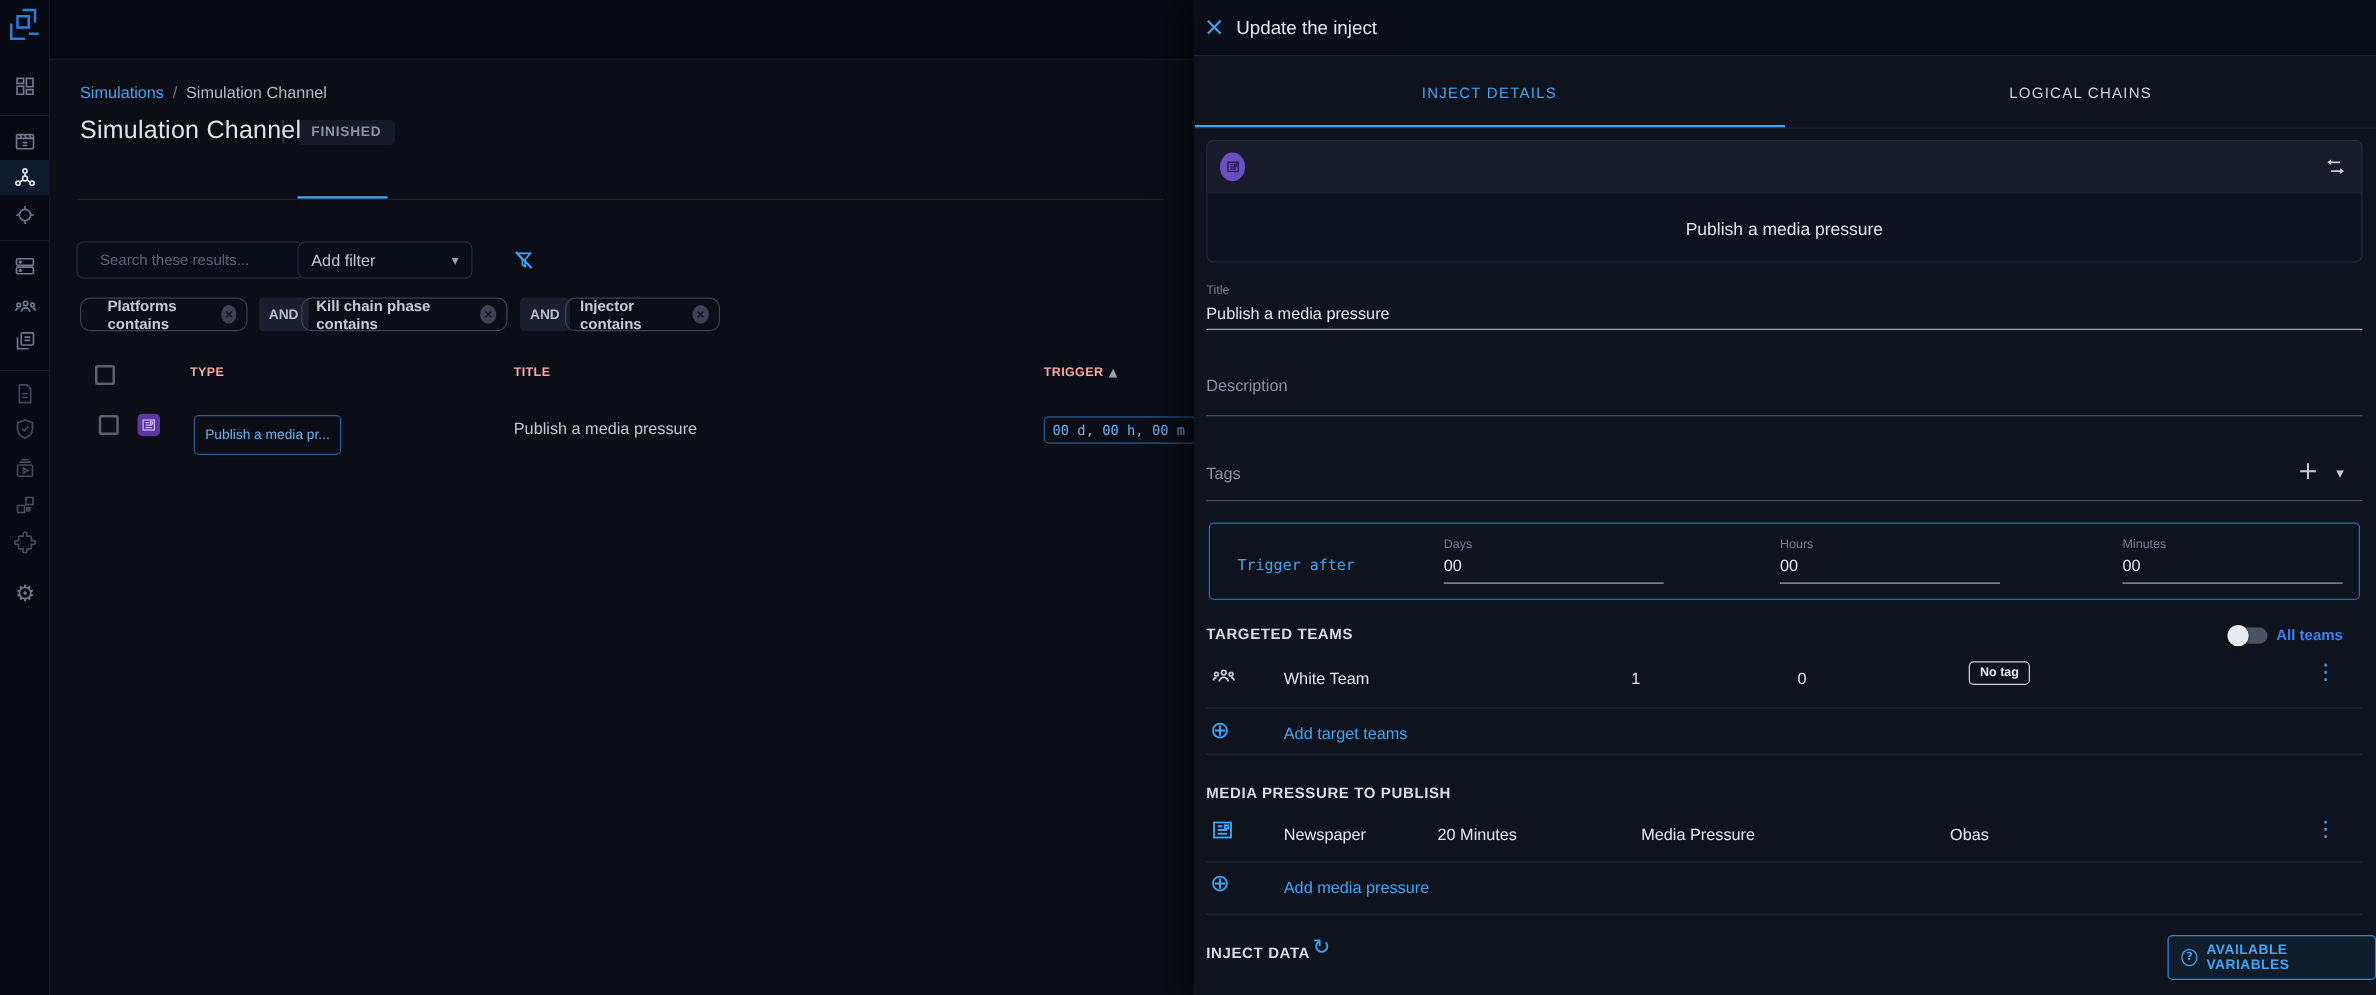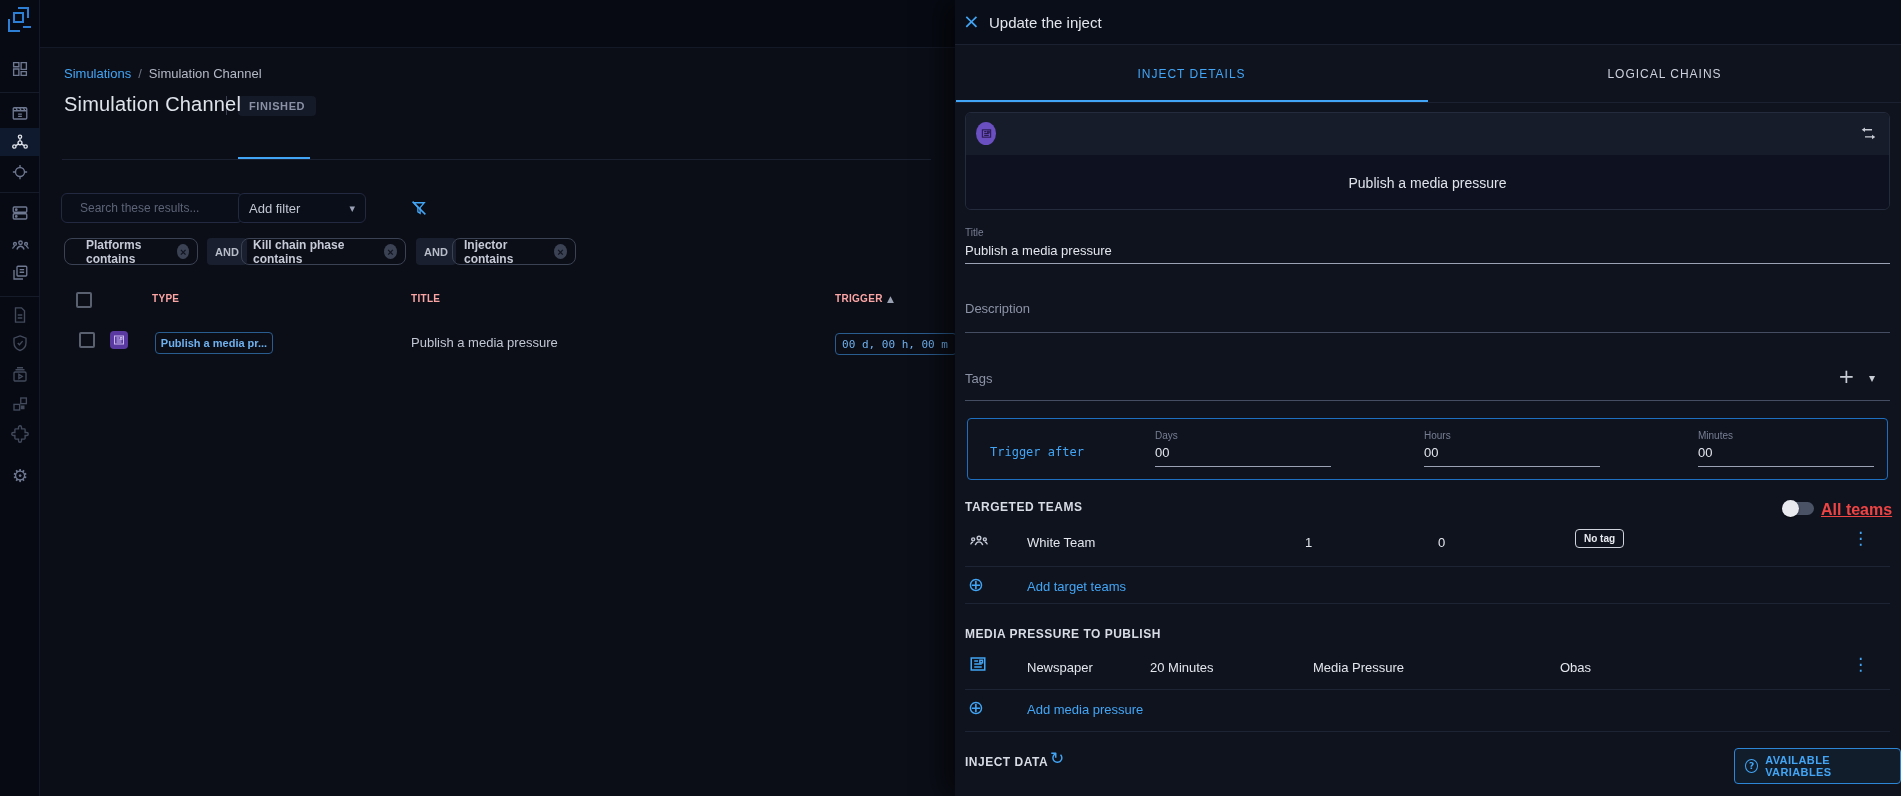--- a/index.html
+++ b/index.html
@@ -207,21 +207,21 @@
   <div class="abs tab-underline"></div>
   <div class="abs hdiv" style="left:62px; top:159px; width:869px;"></div>
 
   <div class="searchbox" style="left:61px; top:193px; width:182px; height:30px;">
     <svg width="13" height="13" viewBox="0 0 24 24" fill="none" stroke="#8a91a5" stroke-width="2">
         <circle cx="10.5" cy="10.5" r="6.5"></circle>
         <path d="M15.5 15.5L21 21"></path>
       </svg>
     <input type="text" placeholder="Search these results..." style="">
   </div>
-  <div class="abs select-like" style="left:238px; top:193px; width:128px; height:30px;">
+  <div class="abs select-like" style="left:238px; top:193px; width:140px; height:30px;">
     <span>Add filter</span>
     <span class="caret glyph">▾</span>
   </div>
   <svg class="abs" style="left:410px; top:199px;" width="18" height="18" viewBox="0 0 24 24" fill="none" stroke="#42a5f5" stroke-width="1.8">
     <path d="M5 5h14l-5.5 6.5V19l-3-1.8v-5.7z"></path>
       <path d="M3.5 3.5l17 17" stroke-width="2"></path>
   </svg>
 
   <div class="fchip" style="left:64px; width:134px;padding-left:21px;">
     <span>Platforms contains</span>
@@ -250,21 +250,21 @@
 
   <div>
     <span class="cbx" style="left:79px; top:332px;"></span>
     <span class="type-ico" style="left:110px; top:331px;">
       <svg width="12" height="12" viewBox="0 0 24 24" fill="none" stroke="#c9b8f0" stroke-width="2">
           <rect x="3" y="4" width="18" height="16"></rect>
           <path d="M7 8h5M7 12h10M7 16h10"></path>
           <rect x="14.5" y="7" width="3.5" height="3.5"></rect>
         </svg>
     </span>
-    <span class="bluechip" style="left:155px; top:332px; width:118px; height:22px; justify-content:center;font-weight:bold;">Publish a media pr...</span>
+    <span class="bluechip" style="left:155px; top:332px; width:118px; height:32px; justify-content:center;">Publish a media pr...</span>
     <span class="td" style="left:411px; top:335px;">Publish a media pressure</span>
     <span class="bluechip mono" style="left:835px; top:333px; width:122px; height:22px; justify-content:flex-end; padding-right:8px;">00 d, 00 h, 00 m</span>
   </div>
 
   <div class="abs drawer">
     <div class="abs d-header"></div>
     <button class="abs d-close glyph">×</button>
     <span class="abs d-title">Update the inject</span>
 
     <div class="abs d-tab active" style="left:0;">INJECT DETAILS</div>
@@ -311,21 +311,21 @@
     <span class="abs f-label-sm" style="left:469px; top:430px;">Hours</span>
     <input class="abs f-input" style="left: 469px; top: 445px; width: 170px;" value="00">
     <div class="abs uline lit" style="left:469px; top:466px; width:176px;"></div>
     <span class="abs f-label-sm" style="left:743px; top:430px;">Minutes</span>
     <input class="abs f-input" style="left: 743px; top: 445px; width: 170px;" value="00">
     <div class="abs uline lit" style="left:743px; top:466px; width:176px;"></div>
 
     <span class="abs sec-h" style="left:10px; top:500px;">TARGETED TEAMS</span>
     <span class="toggle-track" style="left:1787px; top:502px; left:832px;"></span>
     <span class="toggle-knob" style="left:827px; top:500px;"></span>
-    <span class="abs" style="left:866px; top:501px; font-size:16px; font-weight:700; color:#ef4444;text-decoration:underline;">All teams</span>
+    <span class="abs" style="left:866px; top:501px; font-size:12px; font-weight:700; color:#3b82f6;">All teams</span>
 
     <div>
       <svg class="abs" style="left:14px; top:531px;" width="20" height="20" viewBox="0 0 24 24" fill="none" stroke="#c2c7d4" stroke-width="1.7">
           <circle cx="12" cy="8.5" r="2.2"></circle>
           <circle cx="5" cy="10" r="1.8"></circle>
           <circle cx="19" cy="10" r="1.8"></circle>
           <path d="M7.5 17c.8-2.6 2.6-4 4.5-4s3.7 1.4 4.5 4"></path>
           <path d="M2 16c.5-1.8 1.8-2.8 3-2.8M22 16c-.5-1.8-1.8-2.8-3-2.8"></path>
         </svg>
       <span class="abs td" style="left:72px; top:535px; color:#e3e6ec;">White Team</span>

